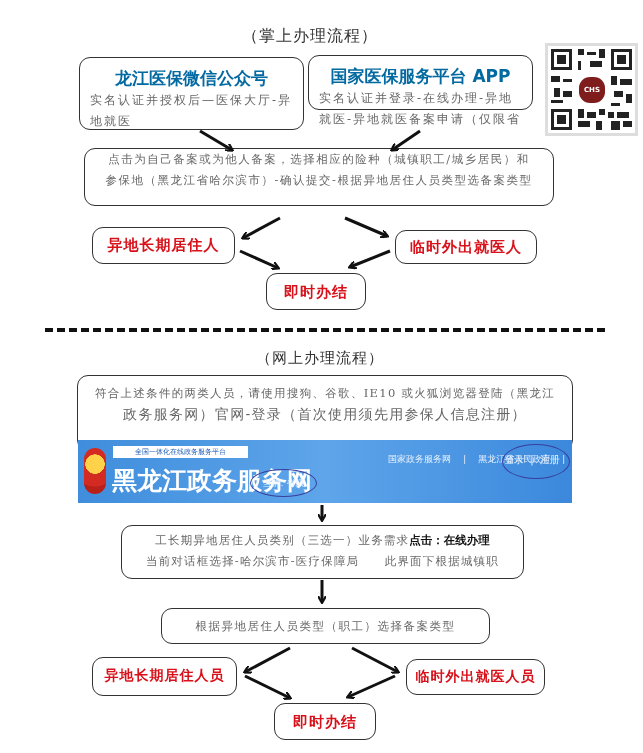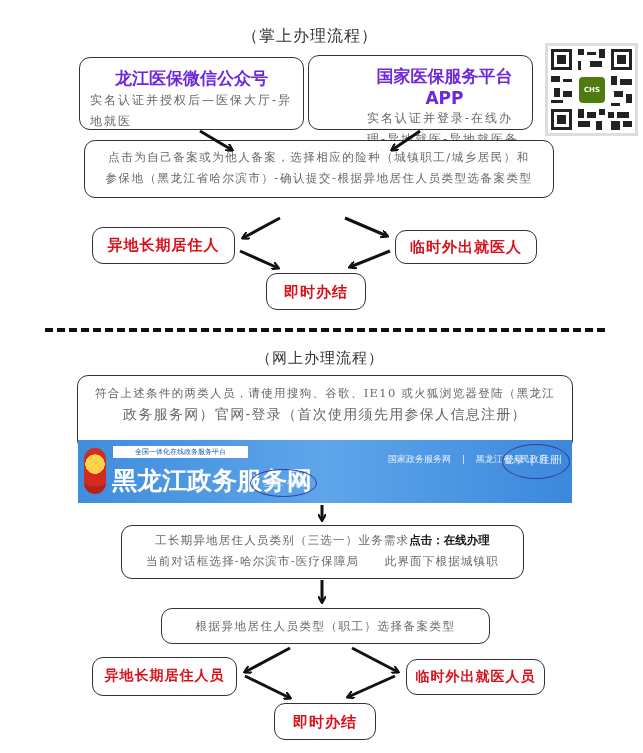--- a/index.html
+++ b/index.html
@@ -1,53 +1,53 @@
 <!DOCTYPE html>
 <html><head>
 <meta charset="utf-8">
 <style>
   html, body { margin:0; padding:0; background:#ffffff; }
   body { width:643px; height:753px; position:relative; overflow:hidden;
          font-family:"DejaVu Serif","Liberation Serif",serif; color:#555; }
   .box { position:absolute; border:1.6px solid #333; border-radius:11px; background:#fff; box-sizing:border-box; }
   .section-title { position:absolute; font-size:16px; color:#333; text-align:center; letter-spacing:1px; }
-  .box-title { font-family:"DejaVu Sans","Liberation Sans",sans-serif; font-weight:bold; color:#6d28d9; font-size:17px; text-align:center; }
+  .box-title { font-family:"DejaVu Sans","Liberation Sans",sans-serif; font-weight:bold; color:#0369a1; font-size:17px; text-align:center; }
   .box-desc { font-size:12.5px; color:#666; letter-spacing:2px; line-height:21px; }
   .desc-center { text-align:center; }
   .red-label { font-family:Liberation Mono, monospace; font-weight:bold; color:#d8111a; font-size:15px; text-align:center; letter-spacing:1px; }
   .bold-inline { font-family:"DejaVu Sans","Liberation Sans",sans-serif; font-weight:bold; color:#111; letter-spacing:0; }
   svg.arrows { position:absolute; left:0; top:0; }
   .dash-line { position:absolute; left:45px; top:328px; width:560px; height:0; border-top:4px dashed #111; }
   
   .qr { position:absolute; left:545px; top:43px; width:93px; height:93px; background:#fff; border:3px solid #ddd; box-sizing:border-box; }
-  .qr-logo { position:absolute; left:31px; top:31px; width:26px; height:26px; background:#4d7c0f; border-radius:4px; color:#fff; font-size:7px; font-weight:bold; font-family:"DejaVu Sans",sans-serif; display:flex; align-items:center; justify-content:center; }
+  .qr-logo { position:absolute; left:31px; top:31px; width:26px; height:26px; background:#7f1d1d; border-radius:11px; color:#fff; font-size:7px; font-weight:bold; font-family:"DejaVu Sans",sans-serif; display:flex; align-items:center; justify-content:center; }
   
   .banner { position:absolute; left:78px; top:440px; width:494px; height:63px;
             background:linear-gradient(90deg,#3f8ddc 0%,#5ea5ea 50%,#3b88dc 100%); }
   .emblem { position:absolute; left:6px; top:8px; width:22px; height:46px; border-radius:11px;
             background:radial-gradient(circle at 50% 35%,#ffd24a 0 30%,#d32a22 31% 70%,#b8201a 71%); }
   .banner-tag { position:absolute; left:35px; top:6px; padding:1px 22px; background:#fff; color:#1d5cb3; font-size:7px; font-family:"DejaVu Sans",sans-serif; }
   .banner-title { position:absolute; left:34px; top:24px; color:#fff; font-size:25px; font-weight:bold; font-family:"DejaVu Sans","Liberation Sans",sans-serif; letter-spacing:0px; }
   .city-pill { position:absolute; left:172px; top:29px; width:65px; height:26px; border:1.5px solid #3a3f9c; border-radius:50%; color:#e6f1ff; font-size:9px; line-height:26px; text-align:center; font-family:"DejaVu Sans",sans-serif; }
   .banner-links { position:absolute; left:306px; top:13px; color:#e8f2ff; font-size:9px; font-family:"DejaVu Sans",sans-serif; white-space:nowrap; }
-  .banner-links span { margin:0 4px; }
+  .banner-links span { margin:0 4px;font-family:Liberation Mono, monospace; }
   .login-oval { position:absolute; left:424px; top:4px; width:66px; height:33px; border:1.5px solid #3a3f9c; border-radius:50%; }
   .login-links { position:absolute; left:426px; top:13px; color:#e8f2ff; font-size:10px; font-family:"DejaVu Sans",sans-serif; white-space:nowrap; }
 </style>
 </head>
 <body>
 
 <div class="section-title" style="left:225px; top:26px; width:170px;">（掌上办理流程）</div>
 
 <div class="box" style="left:79px; top:57px; width:225px; height:73px;">
   <div class="box-title" style="margin-top:9px;">龙江医保微信公众号</div>
   <div class="box-desc" style="padding:0 10px; font-size:12px;">实名认证并授权后—医保大厅-异地就医</div>
 </div>
 
-<div class="box" style="left:308px; top:55px; width:225px; height:75px;padding-left:48px;">
+<div class="box" style="left:308px; top:55px; width:225px; height:55px;">
   <div class="box-title" style="margin-top:9px;">国家医保服务平台 APP</div>
   <div class="box-desc" style="padding:0 10px; font-size:12px; height:42px; overflow:hidden;">实名认证并登录-在线办理-异地就医-异地就医备案申请（仅限省</div>
 </div>
 
 <div class="qr">
   <svg width="87" height="87" viewBox="0 0 29 29">
     <rect width="29" height="29" fill="#fff"></rect>
     <g fill="#222">
       <rect x="1" y="1" width="7" height="7"></rect>
         <rect x="2" y="2" width="5" height="5" fill="#fff"></rect>
@@ -80,21 +80,21 @@
         <rect x="16" y="25" width="2" height="3"></rect>
         <rect x="20" y="22" width="2" height="2"></rect>
       <rect x="23" y="22" width="4" height="2"></rect>
         <rect x="21" y="25" width="3" height="3"></rect>
         <rect x="25" y="25" width="3" height="2"></rect>
     </g>
   </svg>
   <div class="qr-logo">CHS</div>
 </div>
 
-<div class="box" style="left:84px; top:140px; width:470px; height:58px; padding-top:6px;">
+<div class="box" style="left:84px; top:148px; width:470px; height:58px; ">
   <div class="box-desc desc-center" style="font-size:11.5px; letter-spacing:1.5px;">点击为自己备案或为他人备案，选择相应的险种（城镇职工/城乡居民）和</div>
   <div class="box-desc desc-center" style="font-size:11.5px; letter-spacing:1.5px;">参保地（黑龙江省哈尔滨市）-确认提交-根据异地居住人员类型选备案类型</div>
 </div>
 
 <div class="box" style="left:92px; top:227px; width:143px; height:37px; padding-top:8px;">
   <div class="red-label">异地长期居住人</div>
 </div>
 
 <div class="box" style="left:395px; top:230px; width:142px; height:34px; padding-top:7px;">
   <div class="red-label">临时外出就医人</div>

